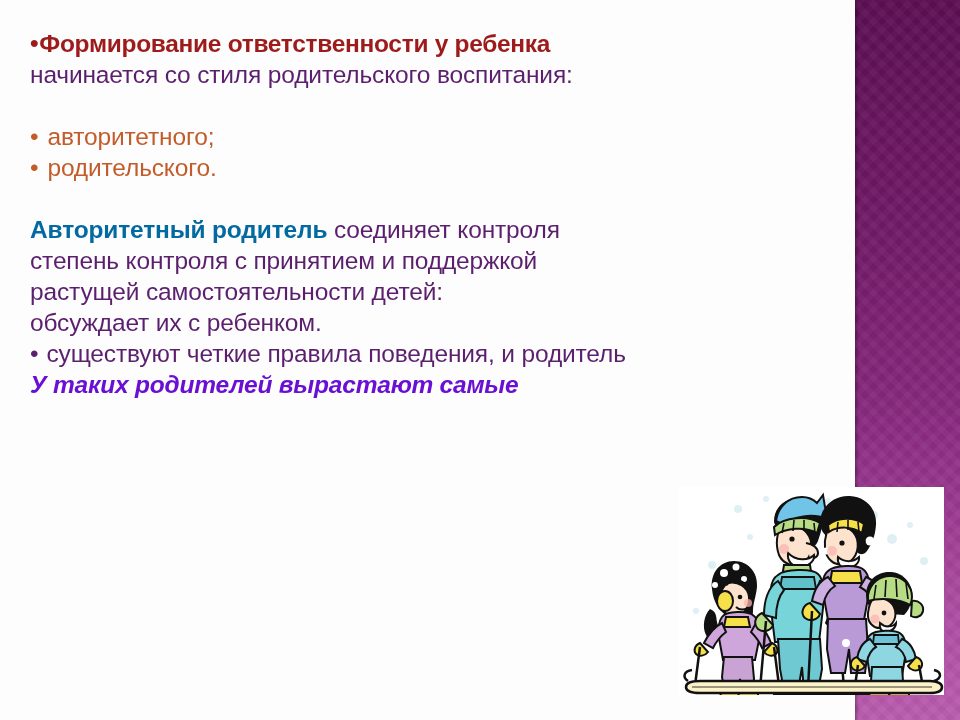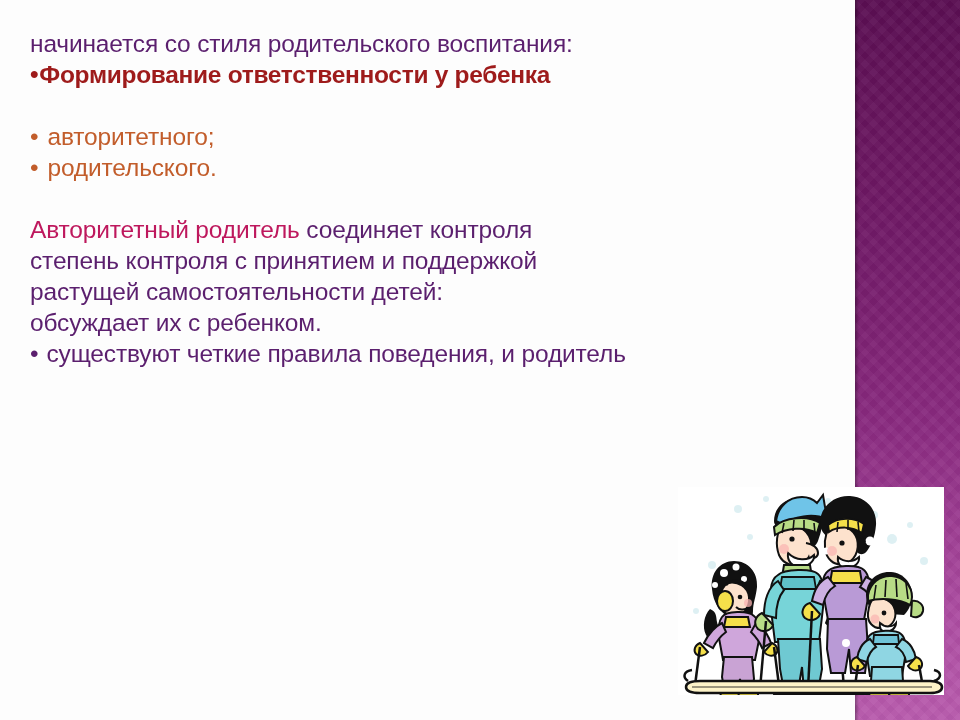--- a/index.html
+++ b/index.html
@@ -74,22 +74,22 @@
     letter-spacing: -0.15px;
   }
 
   .line.heading {
     font-weight: bold;
     color: #9e1b1b;
     letter-spacing: -0.3px;
   }
 
   .line .lead {
-    font-weight: normal;
-    color: #be185d;
+    font-weight: bold;
+    color: #0369a1;
   }
 
   .line.style-item {
     color: #c25d2b;
   }
 
   .line.conclusion {
     font-weight: bold;
     font-style: italic;
     color: #6a0fd4;
@@ -134,36 +134,37 @@
 </head>
 <body>
 
 <div id="slide">
 
   <div class="right-panel"></div>
   <div class="right-panel-edge"></div>
 
   <div class="text-block">
 
+    <div class="line heading bullet-tight">Формирование ответственности у ребенка</div>
     <div class="line">начинается со стиля родительского воспитания:</div>
-    <div class="line heading bullet-tight">Формирование ответственности у ребенка</div>
 
     <div class="line spacer"></div>
 
     <div class="line style-item bullet-dot">авторитетного;</div>
     <div class="line style-item bullet-dot">родительского.</div>
 
     <div class="line spacer"></div>
 
     <div class="line"><span class="lead">Авторитетный родитель</span><span> соединяет контроля</span></div>
     <div class="line">степень контроля с принятием и поддержкой</div>
     <div class="line">растущей самостоятельности детей:</div>
     <div class="line">обсуждает их с ребенком.</div>
     <div class="line bullet-dot-purple">существуют четкие правила поведения, и родитель</div>
 
+    <div class="line conclusion">У таких родителей вырастают самые</div>
 
   </div>
 
   <div class="illustration">
     <svg width="266" height="208" viewBox="0 0 266 208" xmlns="http://www.w3.org/2000/svg">
       <rect x="0" y="0" width="266" height="208" fill="#ffffff"></rect>
 
       <g fill="#d9eef2" opacity=".85">
         <circle cx="60" cy="22" r="4"></circle>
           <circle cx="88" cy="12" r="3"></circle>

